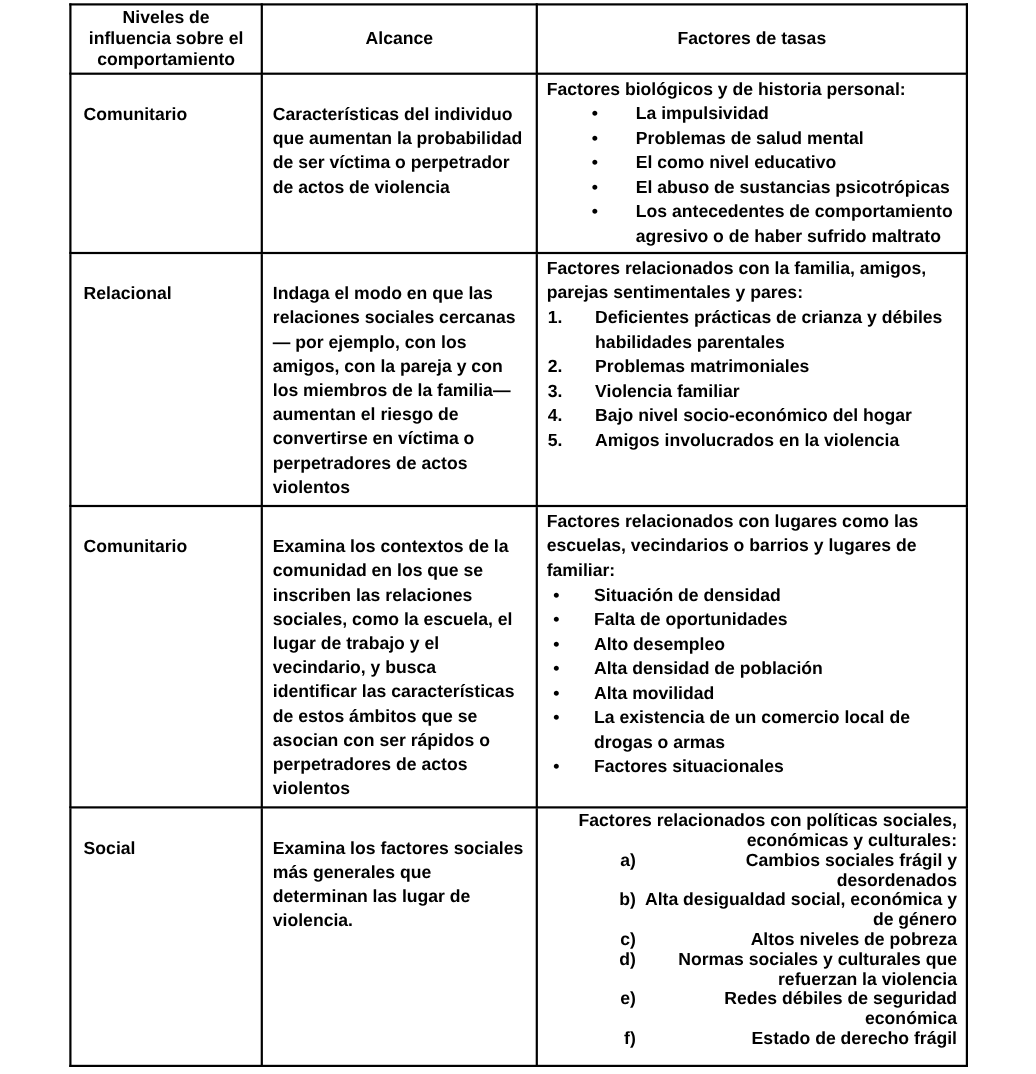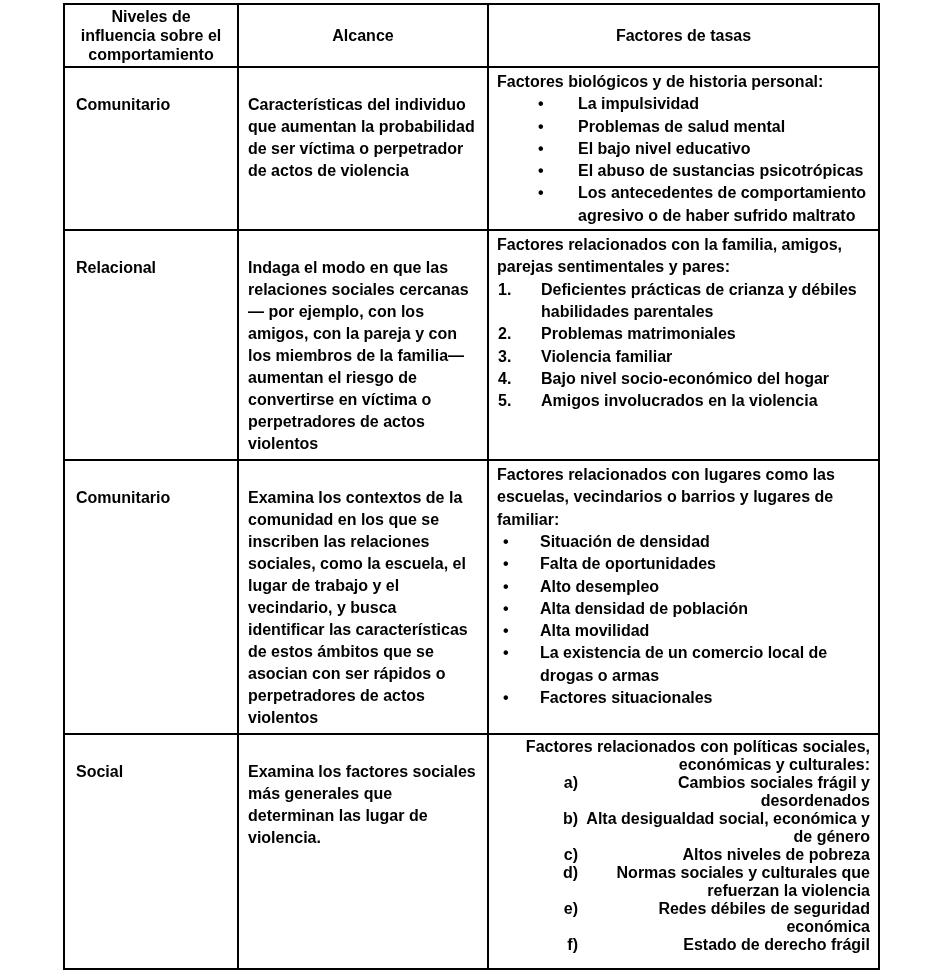--- a/index.html
+++ b/index.html
@@ -88,21 +88,21 @@
           <div class="li">
             <span class="marker">•</span>
             <span class="ltext">La impulsividad</span>
           </div>
           <div class="li">
             <span class="marker">•</span>
             <span class="ltext">Problemas de salud mental</span>
           </div>
           <div class="li">
             <span class="marker">•</span>
-            <span class="ltext">El bajo nivel educativo</span>
+            <span class="ltext">El como nivel educativo</span>
           </div>
           <div class="li">
             <span class="marker">•</span>
             <span class="ltext">El abuso de sustancias psicotrópicas</span>
           </div>
           <div class="li">
             <span class="marker">•</span>
             <span class="ltext">Los antecedentes de comportamiento agresivo o de haber sufrido maltrato</span>
           </div>
         </div>

